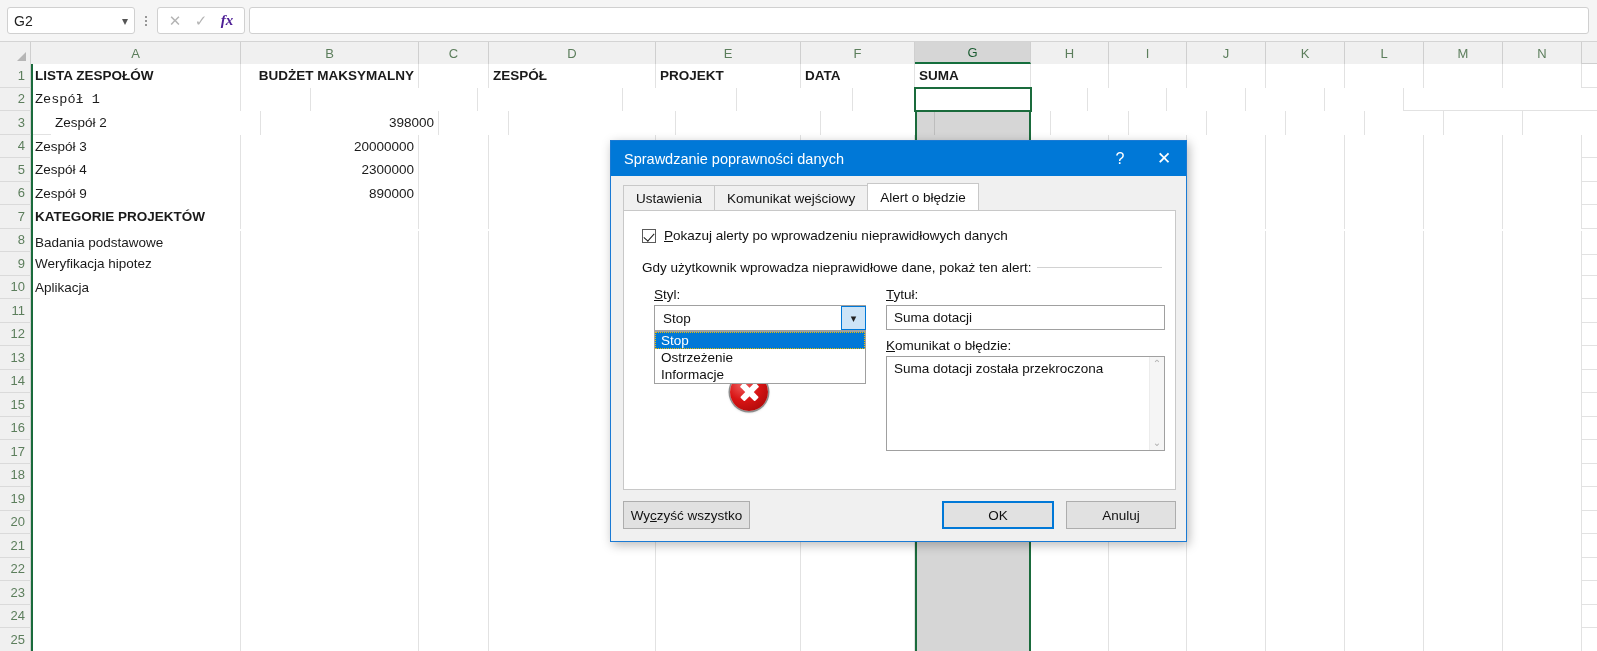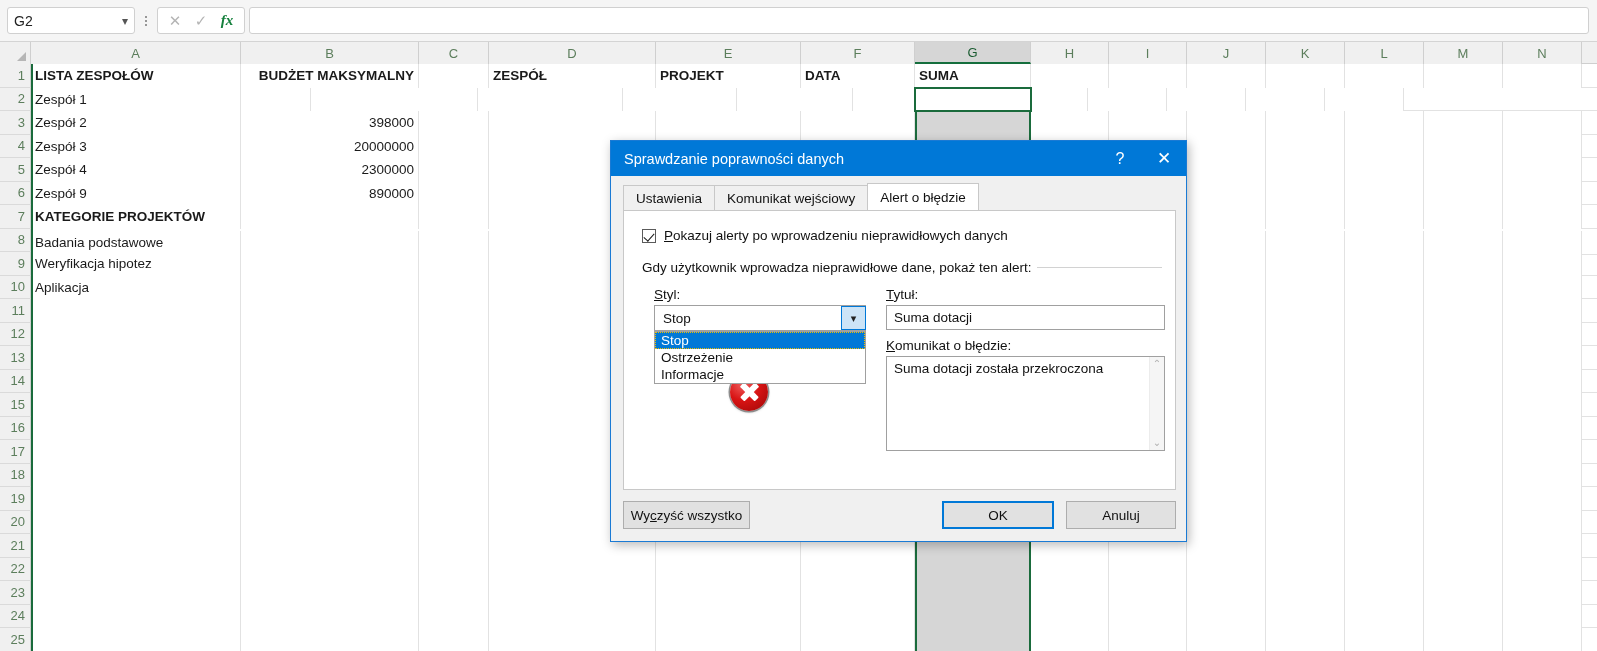--- a/index.html
+++ b/index.html
@@ -45,21 +45,21 @@
   #fx-group {
     margin-left: 4px;
     width: 88px; height: 27px;
     background: #ffffff;
     border: 1px solid #d0d0d0;
     border-radius: 3px;
     display: flex; align-items: center; justify-content: space-around;
     padding: 0 4px;
   }
   #fx-group .g { font-size: 15px; color: #b4b4b4; line-height: 1; }
-  #fx-group .fx { font-size: 15px; color: #15803d; font-family: "Liberation Serif", serif; font-style: italic; font-weight: bold;}
+  #fx-group .fx { font-size: 15px; color: #4c1d95; font-family: "Liberation Serif", serif; font-style: italic; font-weight: bold;}
   #formula-input {
     margin-left: 4px;
     flex: 1; height: 27px; margin-right: 8px;
     background: #ffffff;
     border: 1px solid #d0d0d0;
     border-radius: 3px;
     font-size: 14px; color: #222;
     padding: 0 6px;
     display: flex; align-items: center;
   }
@@ -443,35 +443,35 @@
         <div class="gcell bold" style="width: 116px;">SUMA</div>
         <div class="gcell" style="width: 78px;"></div>
         <div class="gcell" style="width: 78px;"></div>
         <div class="gcell" style="width: 79px;"></div>
         <div class="gcell" style="width: 79px;"></div>
         <div class="gcell" style="width: 79px;"></div>
         <div class="gcell" style="width: 79px;"></div>
         <div class="gcell" style="width: 79px;"></div>
       </div>
       <div class="grid-row" style="top: 23.5px;">
-        <div class="gcell" style="width: 210px;">Zespół 1</div>
-        <div class="gcell" style="width: 70px;"></div>
-        <div class="gcell" style="width: 167px;"></div>
-        <div class="gcell" style="width: 145px;"></div>
-        <div class="gcell" style="width: 114px;"></div>
-        <div class="gcell" style="width: 116px;"></div>
-        <div class="gcell" style="width: 78px;"></div>
-        <div class="gcell" style="width: 78px;"></div>
-        <div class="gcell" style="width: 79px;"></div>
-        <div class="gcell" style="width: 79px;"></div>
-        <div class="gcell" style="width: 79px;"></div>
-        <div class="gcell" style="width: 79px;"></div>
-        <div class="gcell" style="width: 79px;"></div>
-      </div>
-      <div class="grid-row" style="top: 47px;">
+        <div class="gcell" style="width: 210px; font-family: Liberation Mono, monospace;">Zespół 1</div>
+        <div class="gcell" style="width: 70px;"></div>
+        <div class="gcell" style="width: 167px;"></div>
+        <div class="gcell" style="width: 145px;"></div>
+        <div class="gcell" style="width: 114px;"></div>
+        <div class="gcell" style="width: 116px;"></div>
+        <div class="gcell" style="width: 78px;"></div>
+        <div class="gcell" style="width: 78px;"></div>
+        <div class="gcell" style="width: 79px;"></div>
+        <div class="gcell" style="width: 79px;"></div>
+        <div class="gcell" style="width: 79px;"></div>
+        <div class="gcell" style="width: 79px;"></div>
+        <div class="gcell" style="width: 79px;"></div>
+      </div>
+      <div class="grid-row" style="top: 47px; padding-left: 20px;">
         <div class="gcell" style="width: 210px;">Zespół 2</div>
         <div class="gcell num" style="width: 178px;">398000</div>
         <div class="gcell" style="width: 70px;"></div>
         <div class="gcell" style="width: 167px;"></div>
         <div class="gcell" style="width: 145px;"></div>
         <div class="gcell" style="width: 114px;"></div>
         <div class="gcell" style="width: 116px;"></div>
         <div class="gcell" style="width: 78px;"></div>
         <div class="gcell" style="width: 78px;"></div>
         <div class="gcell" style="width: 79px;"></div>

